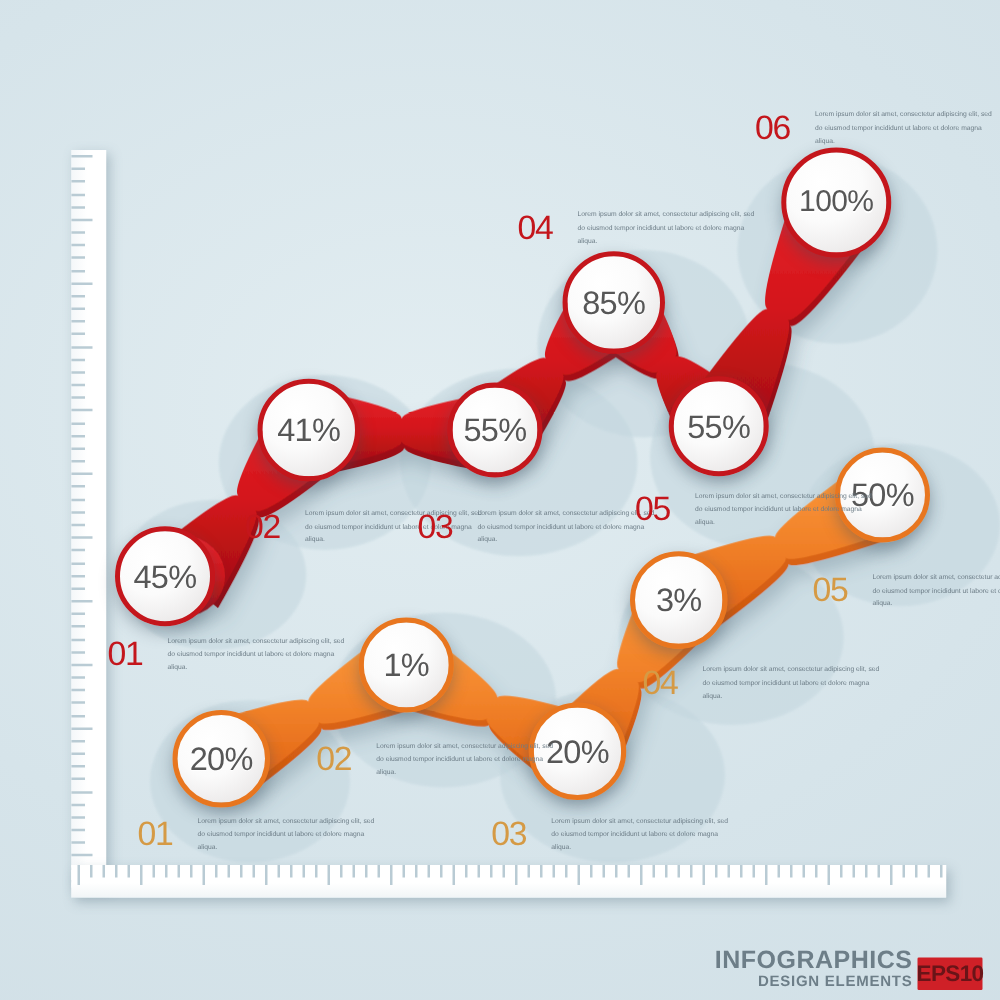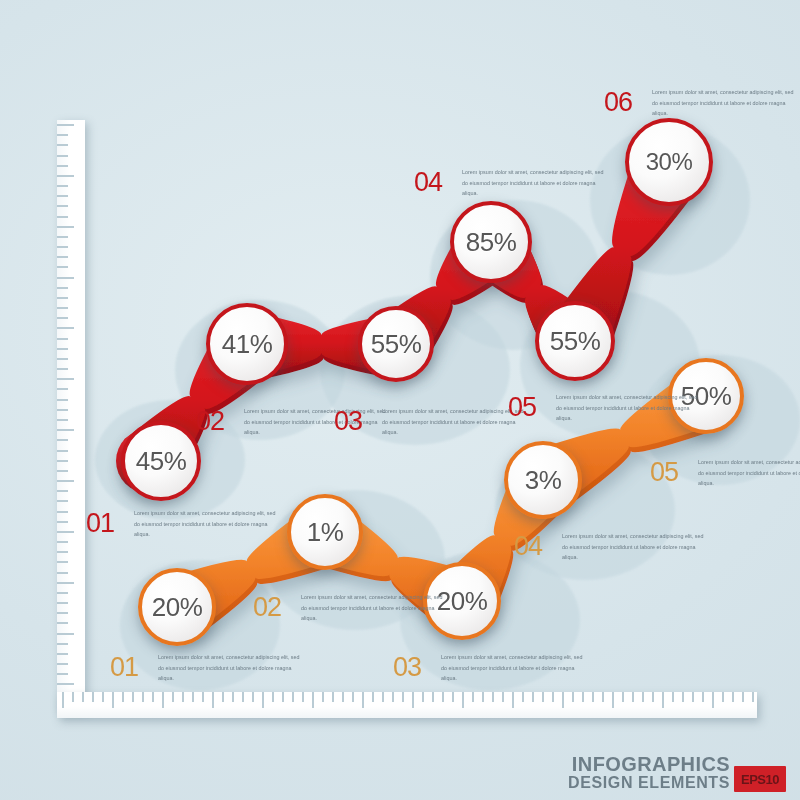--- a/index.html
+++ b/index.html
@@ -65,26 +65,26 @@
   .callout.orange .num{color:#d59a45;}
   .callout .body{
     font-size:5.4px;line-height:1.95;color:#6c7c86;
     font-family:"Liberation Sans","DejaVu Sans",sans-serif;
   }
 
   
   #branding{position:absolute;right:14px;bottom:8px;display:flex;align-items:flex-end;gap:4px;}
   #brand-text{text-align:right;line-height:1.05;}
   #brand-line1{font-size:20px;letter-spacing:.4px;color:#6d7e88;font-weight:bold;}
-  #brand-line2{font-size:16px;letter-spacing:.6px;color:#6d7e88;font-weight:bold;}
+  #brand-line2{font-size:12px;letter-spacing:.6px;color:#6d7e88;font-weight:bold;}
   #brand-badge{
     width:52px;height:26px;background:#cf2027;border-radius:1px;
     display:flex;align-items:center;justify-content:center;
   }
-  #brand-badge span{font-size:13px;font-weight:bold;color:#6a1418;letter-spacing:-.5px;}
+  #brand-badge span{font-size:18px;font-weight:bold;color:#6a1418;letter-spacing:-.5px;}
 </style>
 </head>
 <body>
 
 <div id="stage">
 
   <div class="blob" style="left:95px;top:400px;width:150px;height:120px;"></div>
   <div class="blob" style="left:175px;top:300px;width:170px;height:140px;"></div>
   <div class="blob" style="left:320px;top:295px;width:190px;height:150px;"></div>
   <div class="blob" style="left:430px;top:200px;width:170px;height:150px;"></div>
@@ -285,37 +285,37 @@
         <path d="M 557.2923200735745 507.7339068094363 Q 632.360776040466 453.25364874519 628.622784636608 446.0001654257989 Q 632.159217680454 452.86252954659534 719.9258503280982 423.02278099380976 L 692.0741496719018 368.97721900619024 Q 616.840782319546 423.13747045340466 620.377215363392 429.9998345742011 Q 616.639223959534 422.74635125481 528.7076799264255 452.2660931905637 Z" fill="url(#gOrange)"></path>
         <circle cx="177" cy="607" r="31.200000000000003" fill="url(#gOrange)"></circle>
         <circle cx="325" cy="532" r="30.400000000000002" fill="url(#gOrange)"></circle>
         <circle cx="462" cy="601" r="31.200000000000003" fill="url(#gOrange)"></circle>
         <circle cx="543" cy="480" r="31.200000000000003" fill="url(#gOrange)"></circle>
         <circle cx="706" cy="396" r="30.400000000000002" fill="url(#gOrange)"></circle>
       </g>
   </svg>
 
   <div id="nodes-layer">
-      <div class="node red" style="left: 121px; top: 421px; width: 80px; height: 80px;">
+      <div class="node red" style="left: 92px; top: 421px; width: 80px; height: 80px;">
         <span>45%</span>
       </div>
       <div class="node red" style="left: 206px; top: 303px; width: 82px; height: 82px;">
         <span>41%</span>
       </div>
       <div class="node red" style="left: 358px; top: 306px; width: 76px; height: 76px;">
         <span>55%</span>
       </div>
       <div class="node red" style="left: 450px; top: 201px; width: 82px; height: 82px;">
         <span>85%</span>
       </div>
       <div class="node red" style="left: 535px; top: 301px; width: 80px; height: 80px;">
         <span>55%</span>
       </div>
       <div class="node red" style="left: 625px; top: 118px; width: 88px; height: 88px;">
-        <span style="font-size: 24px;">30%</span>
+        <span style="font-size: 24px;">100%</span>
       </div>
       <div class="node orange" style="left: 138px; top: 568px; width: 78px; height: 78px;">
         <span>20%</span>
       </div>
       <div class="node orange" style="left: 287px; top: 494px; width: 76px; height: 76px;">
         <span>1%</span>
       </div>
       <div class="node orange" style="left: 423px; top: 562px; width: 78px; height: 78px;">
         <span>20%</span>
       </div>

